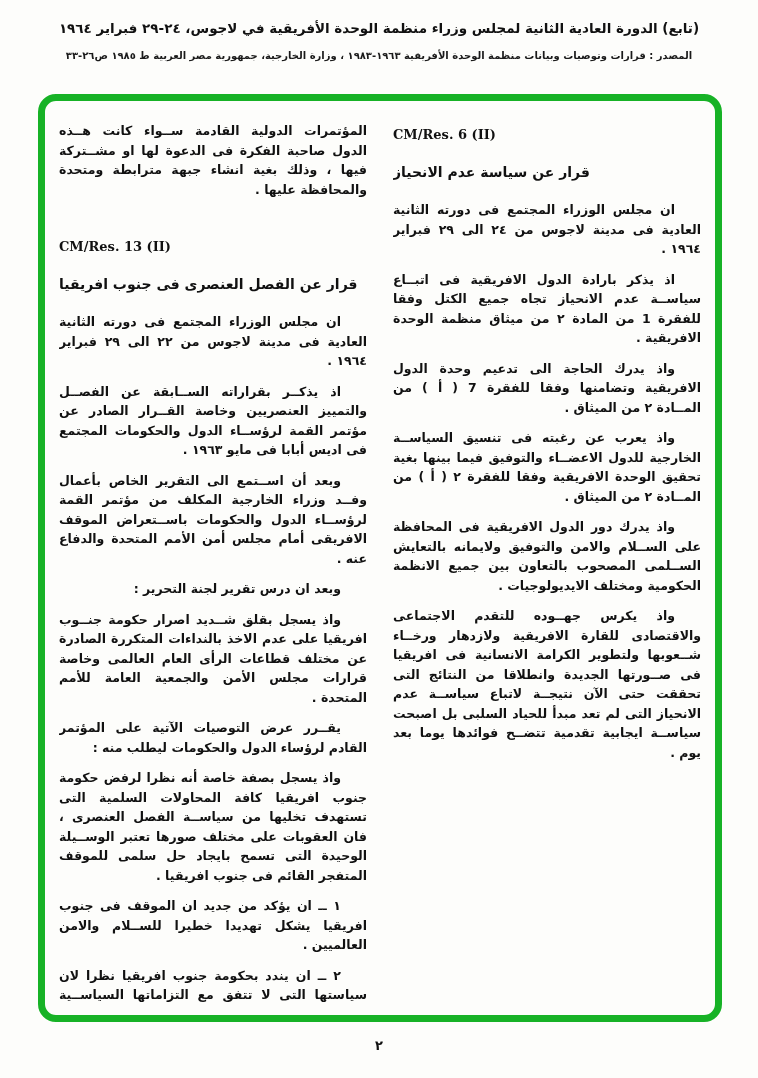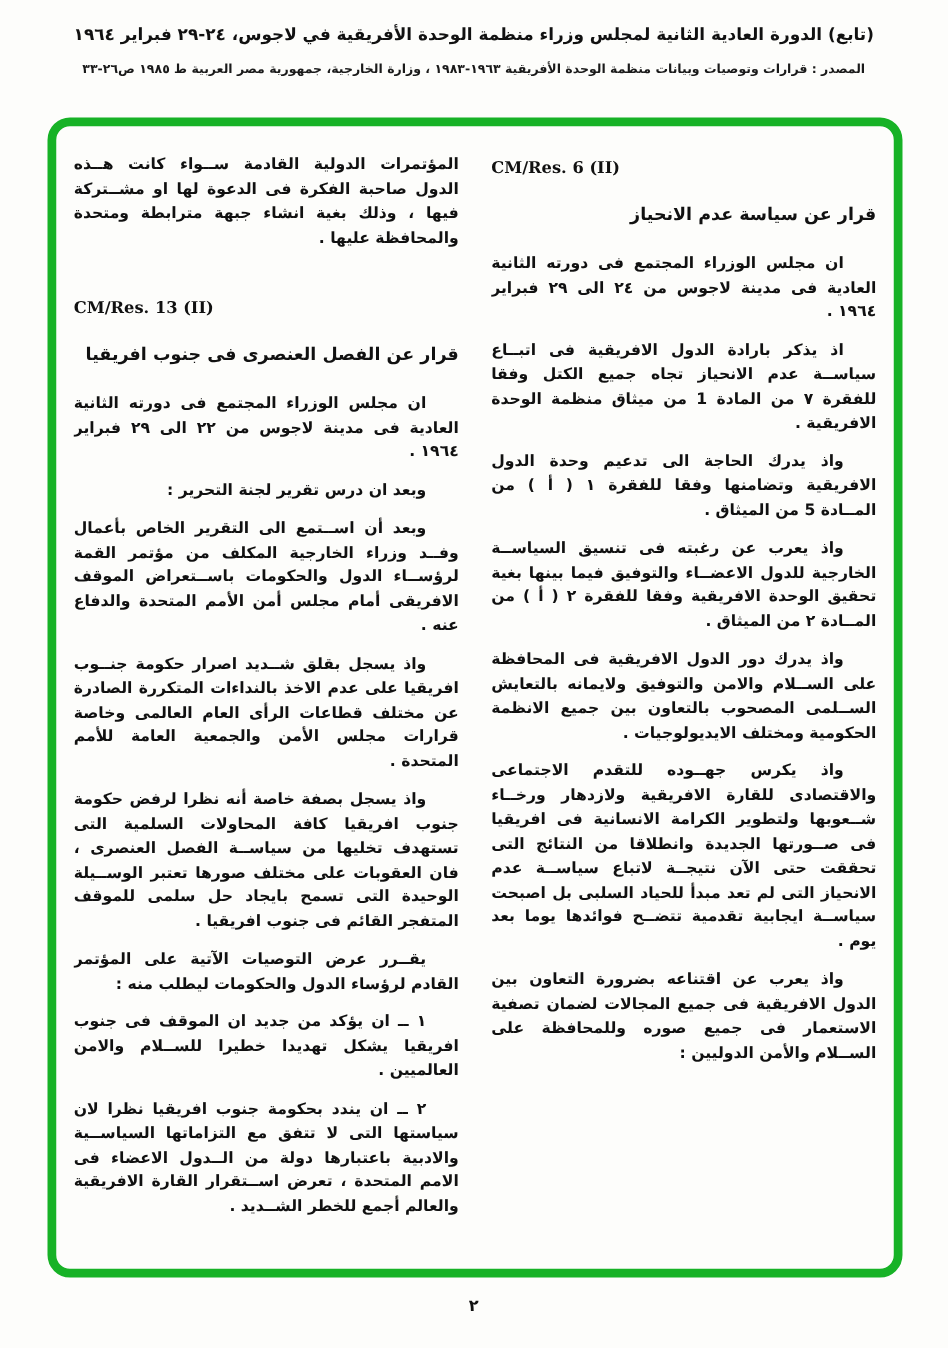--- a/index.html
+++ b/index.html
@@ -47,21 +47,21 @@
   }
   .doc-ref {
     direction: ltr;
     text-align: left;
     font-family: "DejaVu Serif", serif;
     font-size: 13px;
     font-weight: bold;
     margin: 4px 0 18px 0;
   }
   .res-title {
-    text-align: right;
+    text-align: left;
     font-size: 14px;
     font-weight: bold;
     margin: 0 0 18px 0;
   }
   .para { text-indent: 26px; margin-bottom: 11px; }
   .para.cont { text-indent: 0; margin-bottom: 38px; }
   .col-left .doc-ref { margin-top: 8px; }
 
   
   .page-num {
@@ -83,55 +83,55 @@
   <div class="frame" style="border-color: rgb(23, 178, 38);">
     <div class="columns">
 
       <div class="col col-right">
         <div class="doc-ref">CM/Res. 6 (II)</div>
         <div class="res-title">قرار عن سياسة عدم الانحياز</div>
         <div>
 
             <p class="para">ان مجلس الوزراء المجتمع فى دورته الثانية العادية فى مدينة لاجوس من ٢٤ الى ٢٩ فبراير ١٩٦٤ .</p>
 
-            <p class="para">اذ يذكر بارادة الدول الافريقية فى اتبــاع سياســة عدم الانحياز تجاه جميع الكتل وفقا للفقرة ٧ من المادة 1 من ميثاق منظمة الوحدة الافريقية .</p>
+            <p class="para">اذ يذكر بارادة الدول الافريقية فى اتبــاع سياســة عدم الانحياز تجاه جميع الكتل وفقا للفقرة 1 من المادة ٢ من ميثاق منظمة الوحدة الافريقية .</p>
 
-            <p class="para">واذ يدرك الحاجة الى تدعيم وحدة الدول الافريقية وتضامنها وفقا للفقرة ١ ( أ ) من المــادة 5 من الميثاق .</p>
+            <p class="para">واذ يدرك الحاجة الى تدعيم وحدة الدول الافريقية وتضامنها وفقا للفقرة 7 ( أ ) من المــادة ٢ من الميثاق .</p>
 
             <p class="para">واذ يعرب عن رغبته فى تنسيق السياســة الخارجية للدول الاعضــاء والتوفيق فيما بينها بغية تحقيق الوحدة الافريقية وفقا للفقرة ٢ ( أ ) من المــادة ٢ من الميثاق .</p>
 
             <p class="para">واذ يدرك دور الدول الافريقية فى المحافظة على الســلام والامن والتوفيق ولايمانه بالتعايش الســلمى المصحوب بالتعاون بين جميع الانظمة الحكومية ومختلف الايديولوجيات .</p>
 
             <p class="para">واذ يكرس جهــوده للتقدم الاجتماعى والاقتصادى للقارة الافريقية ولازدهار ورخــاء شــعوبها ولتطوير الكرامة الانسانية فى افريقيا فى صــورتها الجديدة وانطلاقا من النتائج التى تحققت حتى الآن نتيجــة لاتباع سياســة عدم الانحياز التى لم تعد مبدأ للحياد السلبى بل اصبحت سياســة ايجابية تقدمية تتضــح فوائدها يوما بعد يوم .</p>
 
-            <p class="para">واذ يعرب عن اقتناعه بضرورة التعاون بين الدول الافريقية فى جميع المجالات لضمان تصفية الاستعمار فى جميع صوره وللمحافظة على الســلام والأمن الدوليين :</p>
 
 
 
           </div>
       </div>
 
       <div class="col col-left">
         <p class="para cont">المؤتمرات الدولية القادمة ســواء كانت هــذه الدول صاحبة الفكرة فى الدعوة لها او مشــتركة فيها ، وذلك بغية انشاء جبهة مترابطة ومتحدة والمحافظة عليها .</p>
         <div class="doc-ref">CM/Res. 13 (II)</div>
         <div class="res-title">قرار عن الفصل العنصرى فى جنوب افريقيا</div>
         <div>
 
             <p class="para">ان مجلس الوزراء المجتمع فى دورته الثانية العادية فى مدينة لاجوس من ٢٢ الى ٢٩ فبراير ١٩٦٤ .</p>
 
+            <p class="para">اذ يذكــر بقراراته الســابقة عن الفصــل والتمييز العنصريين وخاصة القــرار الصادر عن مؤتمر القمة لرؤســاء الدول والحكومات المجتمع فى اديس أبابا فى مايو ١٩٦٣ .</p>
+
+            <p class="para">وبعد أن اســتمع الى التقرير الخاص بأعمال وفــد وزراء الخارجية المكلف من مؤتمر القمة لرؤســاء الدول والحكومات باســتعراض الموقف الافريقى أمام مجلس أمن الأمم المتحدة والدفاع عنه .</p>
 
             <p class="para">وبعد ان درس تقرير لجنة التحرير :</p>
 
-            <p class="para">وبعد أن اســتمع الى التقرير الخاص بأعمال وفــد وزراء الخارجية المكلف من مؤتمر القمة لرؤســاء الدول والحكومات باســتعراض الموقف الافريقى أمام مجلس أمن الأمم المتحدة والدفاع عنه .</p>
-
             <p class="para">واذ يسجل بقلق شــديد اصرار حكومة جنــوب افريقيا على عدم الاخذ بالنداءات المتكررة الصادرة عن مختلف قطاعات الرأى العام العالمى وخاصة قرارات مجلس الأمن والجمعية العامة للأمم المتحدة .</p>
 
+            <p class="para">يقــرر عرض التوصيات الآتية على المؤتمر القادم لرؤساء الدول والحكومات ليطلب منه :</p>
+
             <p class="para">واذ يسجل بصفة خاصة أنه نظرا لرفض حكومة جنوب افريقيا كافة المحاولات السلمية التى تستهدف تخليها من سياســة الفصل العنصرى ، فان العقوبات على مختلف صورها تعتبر الوســيلة الوحيدة التى تسمح بايجاد حل سلمى للموقف المتفجر القائم فى جنوب افريقيا .</p>
-
-            <p class="para">يقــرر عرض التوصيات الآتية على المؤتمر القادم لرؤساء الدول والحكومات ليطلب منه :</p>
 
             <p class="para">١ ــ ان يؤكد من جديد ان الموقف فى جنوب افريقيا يشكل تهديدا خطيرا للســلام والامن العالميين .</p>
 
             <p class="para">٢ ــ ان يندد بحكومة جنوب افريقيا نظرا لان سياستها التى لا تتفق مع التزاماتها السياســية والادبية باعتبارها دولة من الــدول الاعضاء فى الامم المتحدة ، تعرض اســتقرار القارة الافريقية والعالم أجمع للخطر الشــديد .</p>
 
           </div>
       </div>
 
     </div>
   </div>

